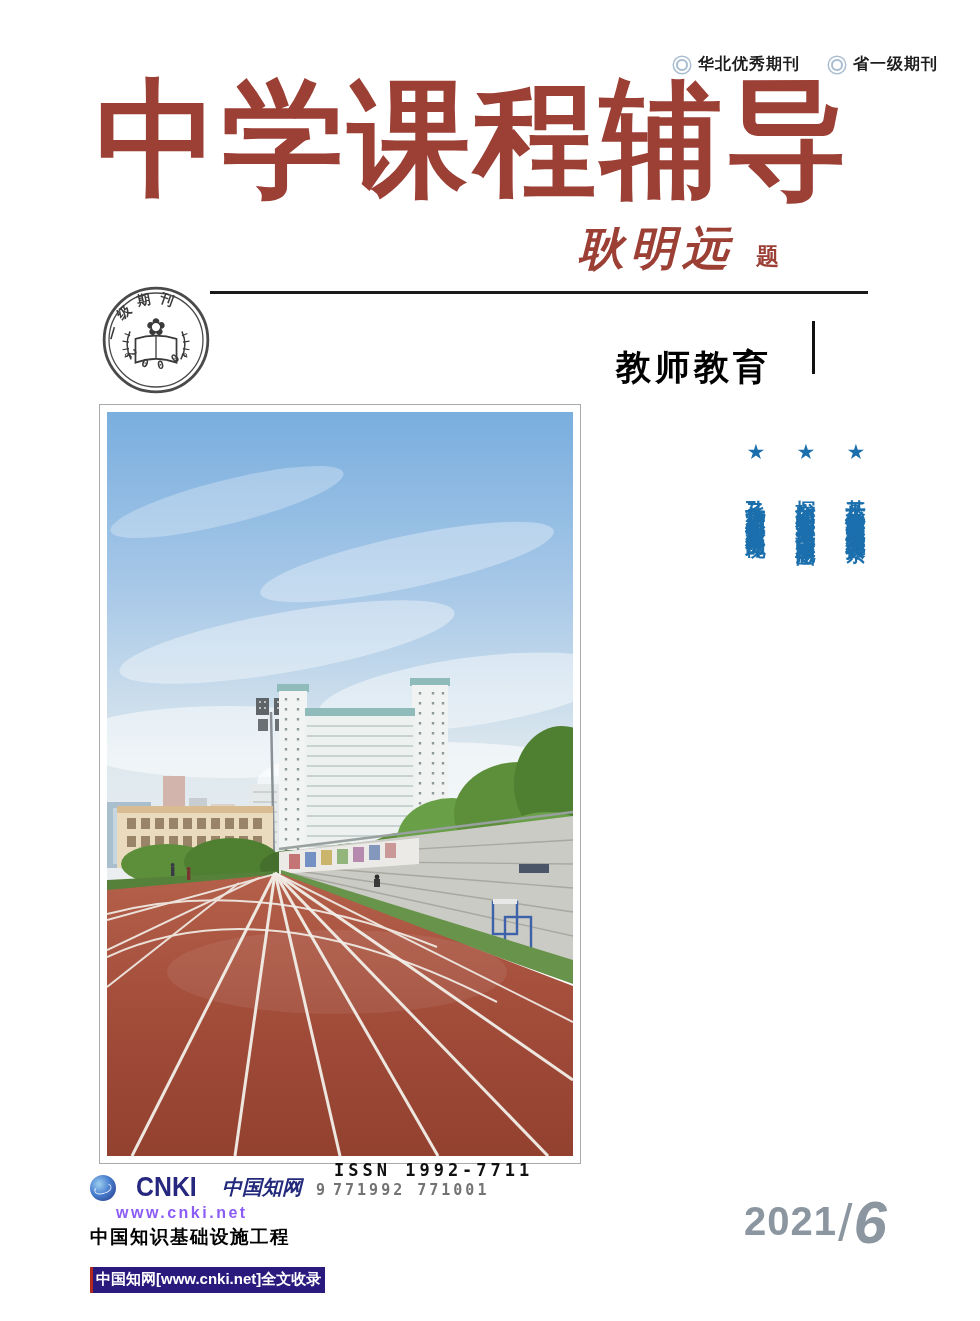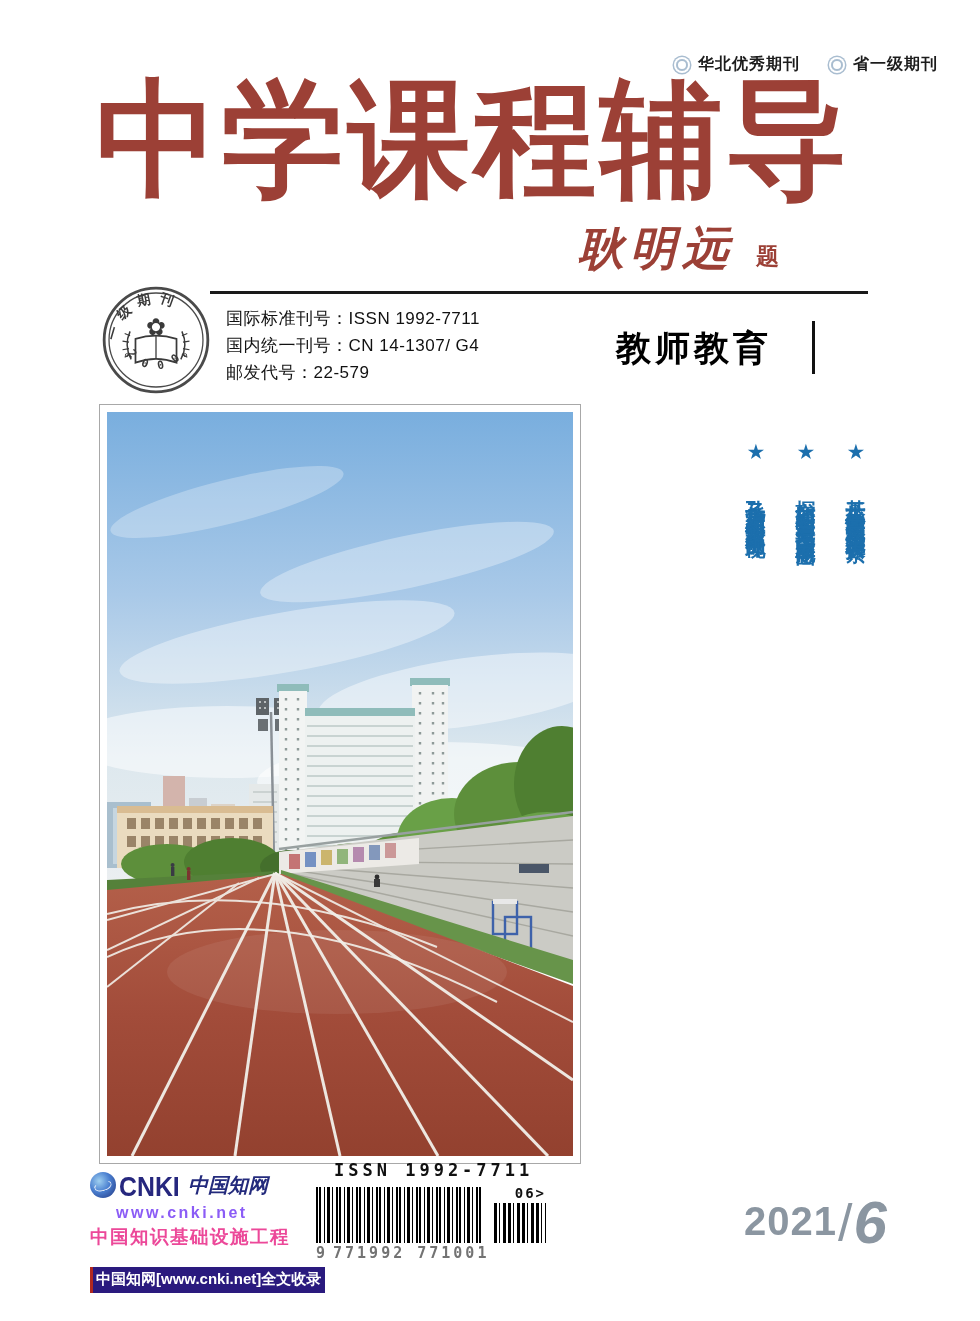--- a/index.html
+++ b/index.html
@@ -23,43 +23,43 @@
     font-family:"DejaVu Serif",serif;font-style:italic;font-weight:bold;
     font-size:46px;letter-spacing:6px;white-space:nowrap;}
   .signature .suffix{font-size:23px;letter-spacing:0;margin-left:22px;font-style:normal;}
   
   .seal{position:absolute;left:102px;top:286px;width:108px;height:108px;}
   
   .rule{position:absolute;left:210px;top:291px;width:658px;height:3px;background:#1a1a1a;}
   .pub-info{position:absolute;left:226px;top:305px;font-size:17px;color:#111;line-height:27px;letter-spacing:0.5px;}
   .pub-info .val{letter-spacing:0.5px;}
   
-  .section-label{position:absolute;left:616px;top:325px;font-size:35px;font-weight:bold;color:#000;letter-spacing:4px;}
+  .section-label{position:absolute;left:616px;top:344px;font-size:35px;font-weight:bold;color:#000;letter-spacing:4px;}
   .section-bar{position:absolute;left:812px;top:321px;width:3px;height:53px;background:#111;}
   
   .photo-frame{position:absolute;left:99px;top:404px;width:466px;height:744px;
     border:1px solid #a8a8a8;padding:7px;background:#fff;}
   .photo-frame svg{display:block;width:466px;height:744px;}
   
   .articles{position:absolute;top:440px;right:146px;height:760px;writing-mode:vertical-rl;}
   .article{margin-left:26px;color:#1c6fad;}
   .article .star{font-size:21px;margin-bottom:20px;color:#1c6fad;}
   .article .vtitle{font-size:20px;font-weight:600;letter-spacing:2.5px;line-height:24px;}
   
   .cnki{position:absolute;left:90px;top:1172px;width:214px;}
-  .cnki-row1{display:flex;gap:3px;}
+  .cnki-row1{display:flex;align-items:center;gap:20px;}
   .globe{width:26px;height:26px;border-radius:50%;
     background:radial-gradient(circle at 35% 35%, #9fd0f0 0%, #4a7fd0 45%, #20337e 100%);
     position:relative;flex:0 0 auto;}
   .globe:after{content:"";position:absolute;left:4px;top:9px;width:16px;height:8px;
     border-radius:50%;border:1.5px solid rgba(255,255,255,.85);border-top-color:transparent;transform:rotate(-18deg);}
   .cnki-latin{font-size:27px;font-weight:800;color:#26277e;letter-spacing:0;transform:scaleX(.92);transform-origin:left;}
   .cnki-cn{font-family:"DejaVu Serif",serif;font-weight:bold;font-style:italic;font-size:20px;color:#232a7c;white-space:nowrap;}
   .cnki-url{font-size:16px;font-weight:bold;color:#8b5cf6;letter-spacing:2.5px;margin:1px 0 2px 26px;}
-  .cnki-program{font-size:18.5px;font-weight:bold;color:#ec4899;letter-spacing:1.5px;white-space:nowrap;}
+  .cnki-program{font-size:18.5px;font-weight:bold;color:#000000;letter-spacing:1.5px;white-space:nowrap;}
   .cnki-banner{margin-top:18px;background:#2a1a7e;border-left:3px solid #b02820;color:#fff;
     font-size:15px;font-weight:bold;padding:3px 4px 4px 3px;letter-spacing:0;white-space:nowrap;width:fit-content;}
   
   .barcode{position:absolute;left:316px;top:1160px;width:250px;}
   .barcode-issn{font-family:"DejaVu Sans Mono",monospace;font-size:17px;font-weight:bold;color:#111;
     letter-spacing:4px;margin-left:18px;}
   .barcode-body{display:flex;align-items:flex-end;gap:10px;margin-top:5px;}
   .bars-main{width:168px;height:56px;
     background:repeating-linear-gradient(90deg,#000 0 2px,#fff 2px 3px,#000 3px 5px,#fff 5px 8px,#000 8px 9px,#fff 9px 11px,#000 11px 14px,#fff 14px 16px,#000 16px 17px,#fff 17px 20px);}
   .bars-sup-wrap{display:flex;flex-direction:column;align-items:flex-end;}
@@ -115,25 +115,20 @@
       <path d="M31 49 Q50 43 69 49 L69 71 Q50 64 31 71 Z" fill="none" stroke="#3a3a3a" stroke-width="1.6"></path>
       <line x1="50" y1="46" x2="50" y2="67" stroke="#3a3a3a" stroke-width="1.2"></line>
       <path d="M26 42 Q20 55 27 68" fill="none" stroke="#3a3a3a" stroke-width="1.4"></path>
       <path d="M26 46 L21 44 M25 52 L19 51 M25 58 L19 59 M26 63 L21 66" stroke="#3a3a3a" stroke-width="1.1" fill="none"></path>
       <path d="M74 42 Q80 55 73 68" fill="none" stroke="#3a3a3a" stroke-width="1.4"></path>
       <path d="M74 46 L79 44 M75 52 L81 51 M75 58 L81 59 M74 63 L79 66" stroke="#3a3a3a" stroke-width="1.1" fill="none"></path>
     </svg>
   </div>
 
   <div class="rule"></div>
-  <div class="pub-info">
-    <div><span>国际标准刊号：</span><span class="val">ISSN 1992-7711</span></div>
-    <div><span>国内统一刊号：</span><span class="val">CN 14-1307/ G4</span></div>
-    <div><span>邮发代号：</span><span class="val">22-579</span></div>
-  </div>
 
   <div class="section-label">教师教育</div>
   <div class="section-bar"></div>
 
   <div class="photo-frame">
     <svg viewBox="0 0 466 744" preserveAspectRatio="none">
       <defs>
         <linearGradient id="sky" x1="0" y1="0" x2="0" y2="1">
           <stop offset="0" stop-color="#79aede"></stop>
           <stop offset=".38" stop-color="#a9c9e8"></stop>
@@ -309,27 +304,20 @@
       <span class="cnki-latin">CNKI</span>
       <span class="cnki-cn">中国知网</span>
     </div>
     <div class="cnki-url">www.cnki.net</div>
     <div class="cnki-program">中国知识基础设施工程</div>
     <div class="cnki-banner">中国知网[www.cnki.net]全文收录</div>
   </div>
 
   <div class="barcode">
     <div class="barcode-issn">ISSN 1992-7711</div>
-    <div class="barcode-body">
-      <div class="bars-main"></div>
-      <div class="bars-sup-wrap">
-        <span class="bars-sup-label">06&gt;</span>
-        <div class="bars-sup"></div>
-      </div>
-    </div>
     <div class="barcode-digits">
       <span>9</span><span class="rest">771992 771001</span>
     </div>
   </div>
 
   <div class="issue">
     <span class="yr">2021</span><span class="sep">/</span><span class="num">6</span>
   </div>
 
 </div>

